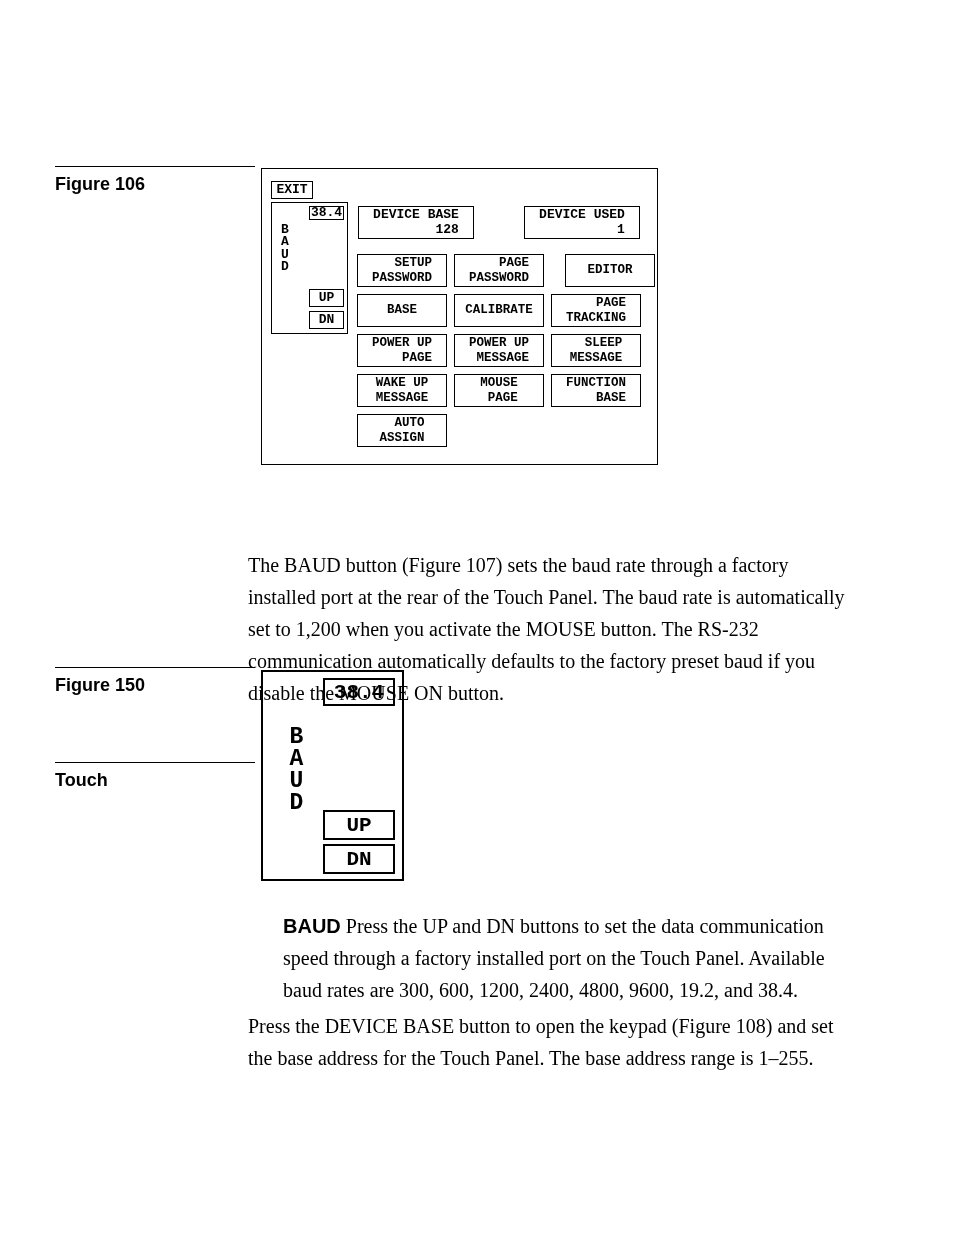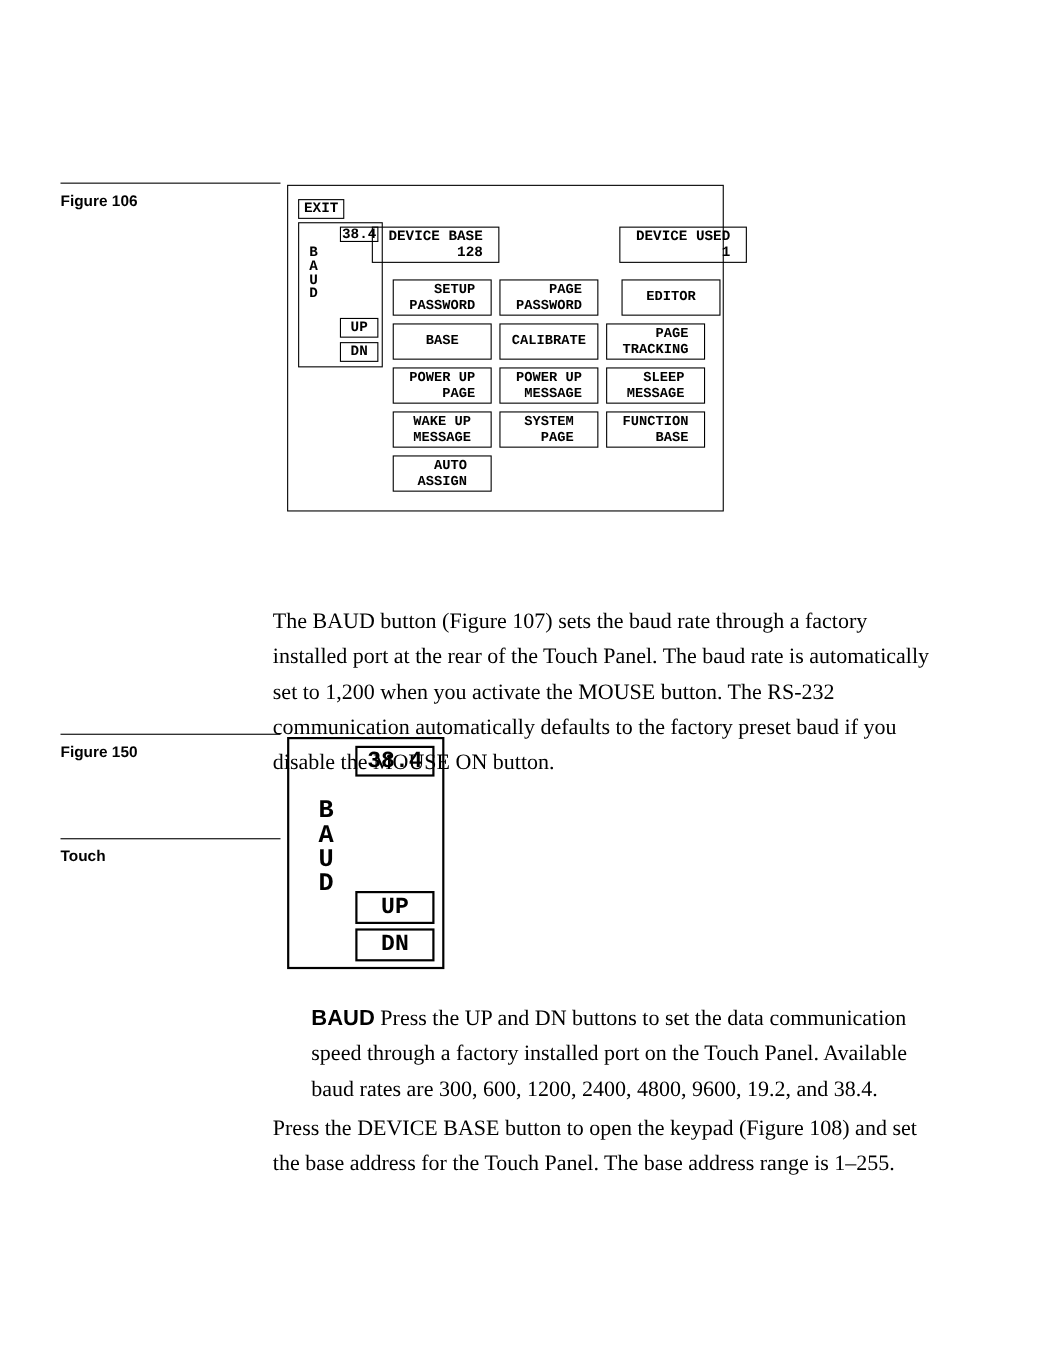--- a/index.html
+++ b/index.html
@@ -31,21 +31,21 @@
     left: 55px;
     top: 762px;
     width: 200px;
     border-top: 1.5px solid #000;
   }
   .sidebar-label {
     position: absolute;
     left: 55px;
     font-family: Helvetica, Arial, sans-serif;
     font-weight: bold;
-    font-size: 14px;
+    font-size: 18px;
   }
   .figure106-box {
     position: absolute;
     left: 261px;
     top: 168px;
     width: 395px;
     height: 295px;
     border: 1.5px solid #000;
     font-family: 'Courier New', monospace;
     font-weight: bold;
@@ -100,32 +100,31 @@
   }
   .baud-dn-sm {
     position: absolute;
     left: 47px;
     top: 142px;
     width: 35px;
     height: 18px;
   }
   .dev-base {
     position: absolute;
-    left: 76px;
+    left: 96px;
     top: 37px;
     width: 116px;
     height: 33px;
   }
   .dev-used {
     position: absolute;
     left: 262px;
     top: 37px;
     width: 116px;
     height: 33px;
-    margin-left: 39px;
   }
   .grid-btn {
     position: absolute;
     width: 90px;
     height: 33px;
     font-size: 12.5px;
   }
   .para {
     position: absolute;
     font-size: 20px;
@@ -206,21 +205,21 @@
 
   <div class="btn grid-btn" style="left:95px;top:165px;white-space:pre">POWER UP
 PAGE</div>
   <div class="btn grid-btn" style="left:192px;top:165px;white-space:pre">POWER UP
 MESSAGE</div>
   <div class="btn grid-btn" style="left:289px;top:165px;white-space:pre">SLEEP
 MESSAGE</div>
 
   <div class="btn grid-btn" style="left:95px;top:205px;white-space:pre">WAKE UP
 MESSAGE</div>
-  <div class="btn grid-btn" style="left:192px;top:205px;white-space:pre">SYSTEM
+  <div class="btn grid-btn" style="left:192px;top:205px;white-space:pre">MOUSE
 PAGE</div>
   <div class="btn grid-btn" style="left:289px;top:205px;white-space:pre">FUNCTION
 BASE</div>
 
   <div class="btn grid-btn" style="left:95px;top:245px;white-space:pre">AUTO
 ASSIGN</div>
 </div>
 
 <div class="para" style="left:248px; top:549px; width:600px">The BAUD button (Figure 107) sets the baud rate through a factory installed port at the rear of the Touch Panel. The baud rate is automatically set to 1,200 when you activate the MOUSE button. The RS-232 communication automatically defaults to the factory preset baud if you disable the MOUSE ON button.</div>
 

